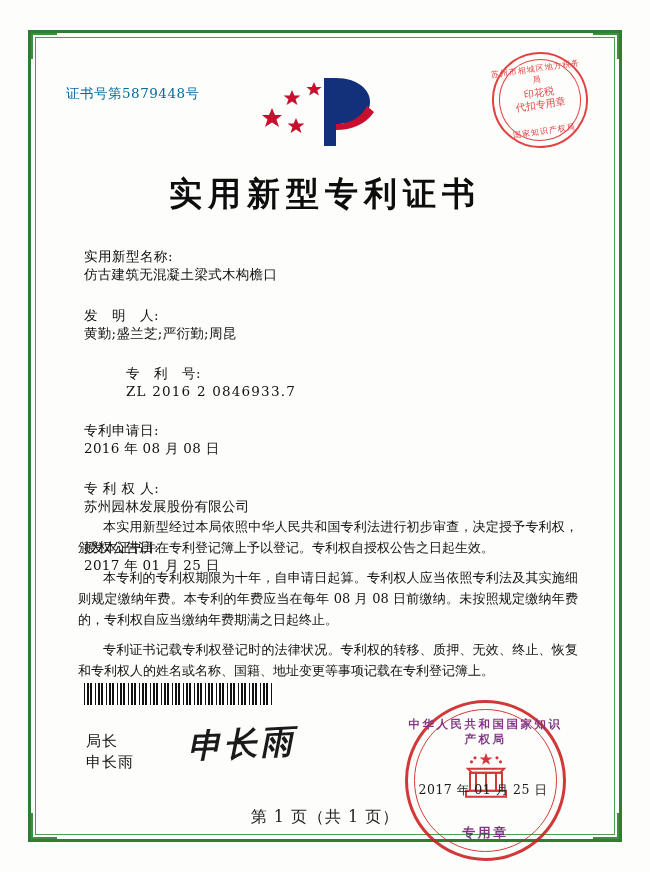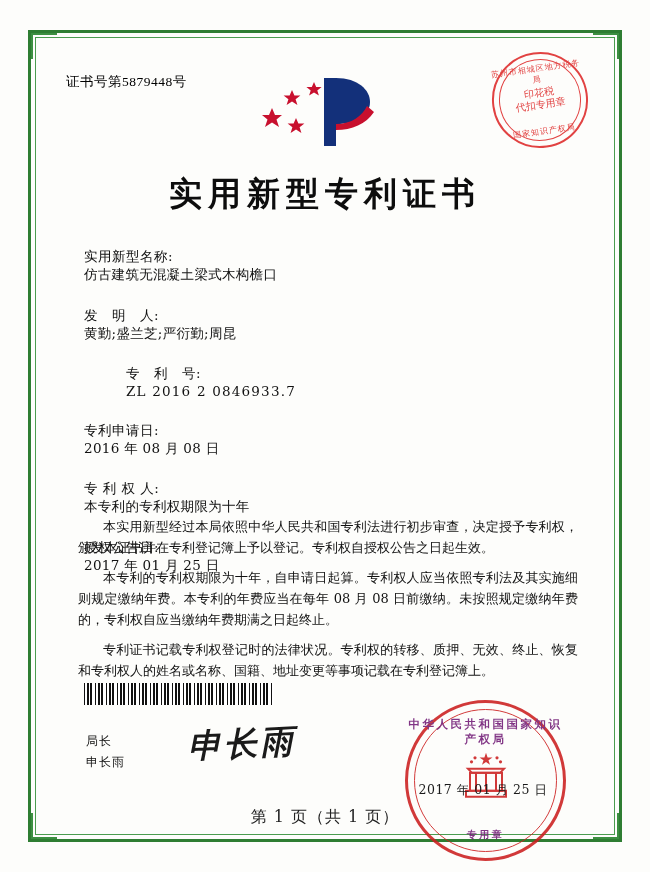--- a/index.html
+++ b/index.html
@@ -48,25 +48,24 @@
   }
   .corner.tl { left: 31px; top: 33px; border-right: none; border-bottom: none; }
   .corner.tr { right: 31px; top: 33px; border-left: none; border-bottom: none; }
   .corner.bl { left: 31px; bottom: 33px; border-right: none; border-top: none; }
   .corner.br { right: 31px; bottom: 33px; border-left: none; border-top: none; }
 
   
   .cert-number {
     position: absolute;
     left: 66px;
-    top: 73px;
+    top: 85px;
     font-size: 13.5px;
     letter-spacing: 0.5px;
-    color: #000000;
-    font-family: Liberation Serif, serif;
+    color: #0369a1;
   }
 
   
   .logo {
     position: absolute;
     left: 262px;
     top: 72px;
     width: 122px;
     height: 80px;
   }
@@ -189,21 +188,21 @@
       #111 6px, #111 8px,
       #fff 8px, #fff 11px
     );
   }
 
   
   .sig-label {
     position: absolute;
     left: 86px;
     top: 731px;
-    font-size: 12px;
+    font-size: 15px;
     line-height: 21px;
     letter-spacing: 1px;
     color: #111;
   }
   .sig-script {
     position: absolute;
     left: 188px;
     top: 722px;
     font-size: 33px;
     font-family: "DejaVu Serif", "Liberation Serif", serif;
@@ -240,21 +239,21 @@
     font-size: 11.5px;
     letter-spacing: 2.5px;
     font-family: "DejaVu Sans", "Liberation Sans", sans-serif;
     font-weight: bold;
   }
   .seal-main .arc-bot {
     position: absolute;
     left: 0; right: 0;
     bottom: 16px;
     text-align: center;
-    font-size: 10px;
+    font-size: 13px;
     letter-spacing: 2.5px;
     font-family: "DejaVu Sans", "Liberation Sans", sans-serif;
     font-weight: bold;
   }
   .seal-main .emblem {
     position: absolute;
     left: 50%;
     top: 50%;
     transform: translate(-50%, -52%);
     width: 60px;
@@ -333,21 +332,21 @@
     <div class="field-row">
       <span class="field-label">专　利　号:</span>
       <span class="field-value spaced">ZL 2016 2 0846933.7</span>
     </div>
     <div class="field-row">
       <span class="field-label">专利申请日:</span>
       <span class="field-value">2016 年 08 月 08 日</span>
     </div>
     <div class="field-row">
       <span class="field-label">专 利 权 人:</span>
-      <span class="field-value">本专利的专利权期限为十年</span>
+      <span class="field-value">苏州园林发展股份有限公司</span>
     </div>
     <div class="field-row">
       <span class="field-label">授权公告日:</span>
       <span class="field-value">2017 年 01 月 25 日</span>
     </div>
   </div>
 
   <div class="paragraphs">
     <p>本实用新型经过本局依照中华人民共和国专利法进行初步审查，决定授予专利权，颁发本证书并在专利登记簿上予以登记。专利权自授权公告之日起生效。</p>
     <p>本专利的专利权期限为十年，自申请日起算。专利权人应当依照专利法及其实施细则规定缴纳年费。本专利的年费应当在每年 08 月 08 日前缴纳。未按照规定缴纳年费的，专利权自应当缴纳年费期满之日起终止。</p>

